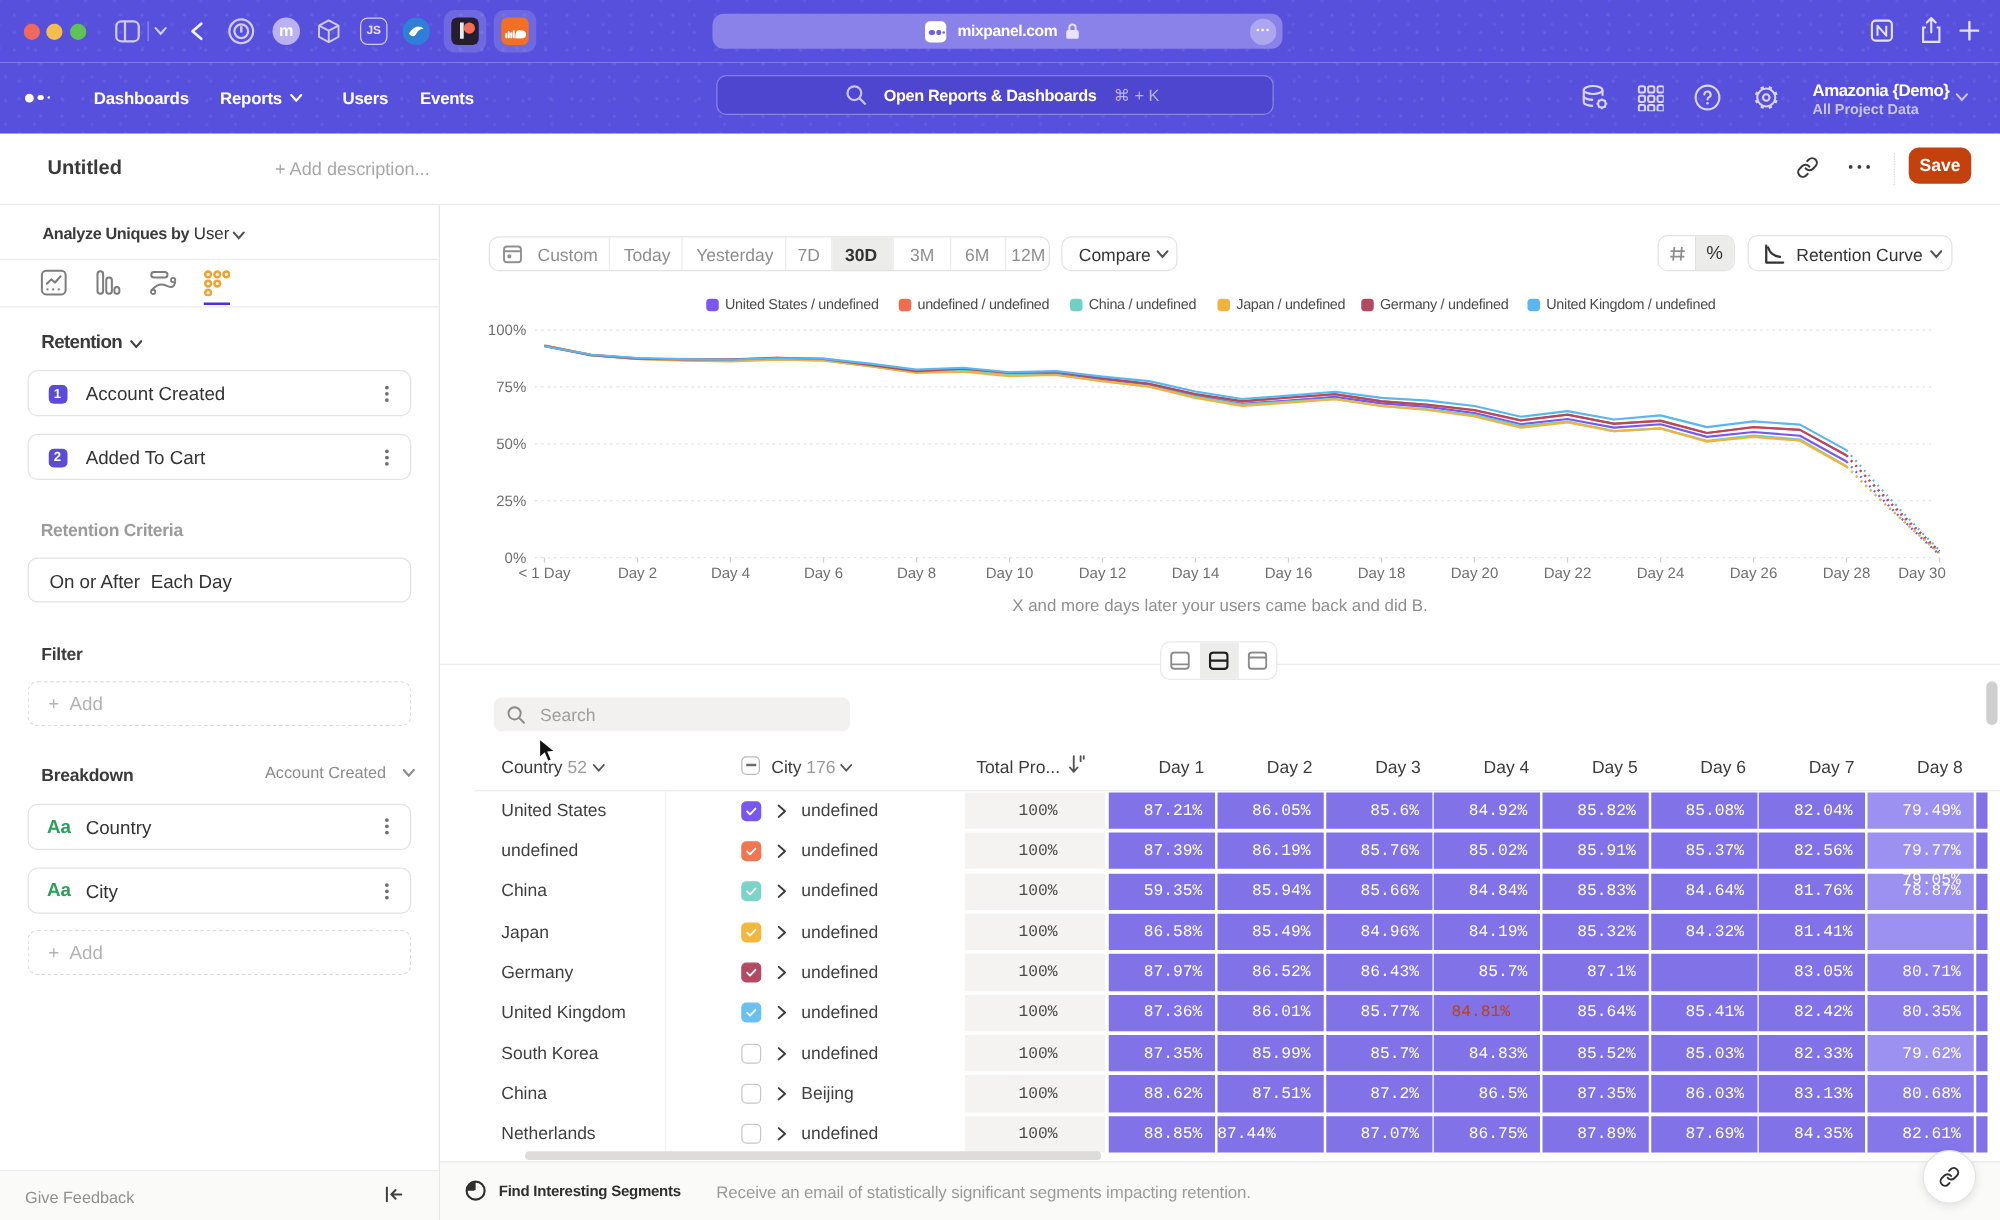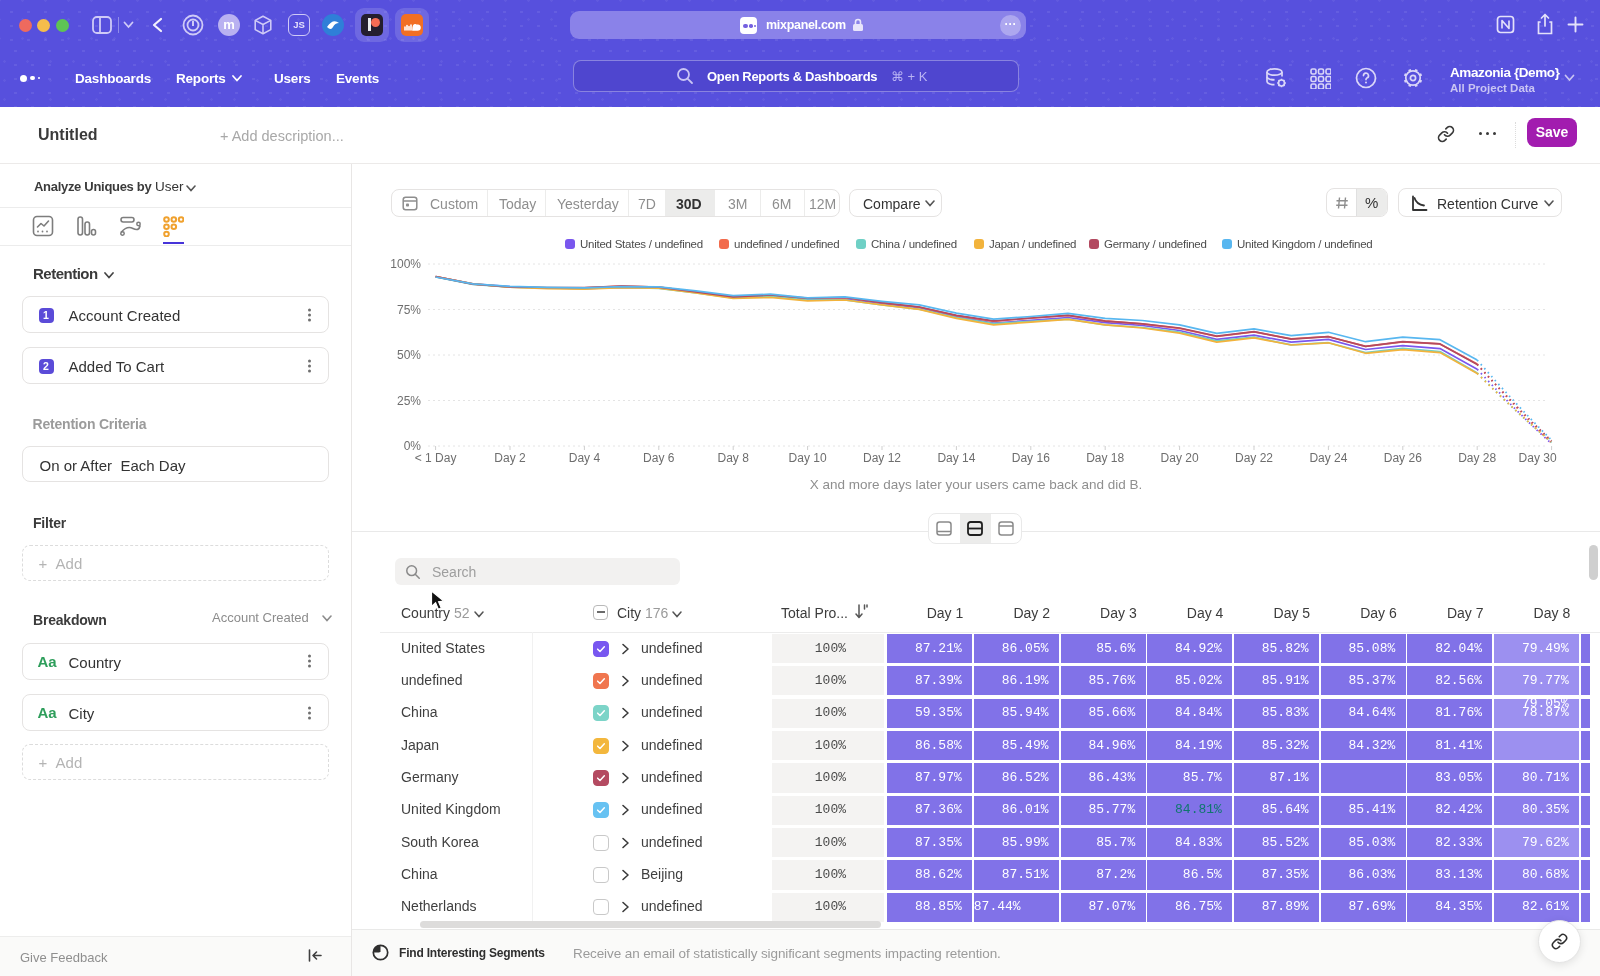--- a/index.html
+++ b/index.html
@@ -162,21 +162,21 @@
 <div class="abs" style="left:38px;top:126px;color:#3a3a3a;font-size:16px;font-weight:700">Untitled</div>
 <div class="abs" style="left:220px;top:128px;color:#a8a8a8;font-size:14.5px">+ Add description...</div>
 <svg class="abs" style="left:1437px;top:125px" width="18" height="18" viewBox="0 0 24 24">
     <path d="M10 13a5 5 0 0 0 7.54.54l3-3a5 5 0 0 0-7.07-7.07l-1.72 1.71" fill="none" stroke="#3a3a3a" stroke-width="2.2" stroke-linecap="round"></path>
     <path d="M14 11a5 5 0 0 0-7.54-.54l-3 3a5 5 0 0 0 7.07 7.07l1.71-1.71" fill="none" stroke="#3a3a3a" stroke-width="2.2" stroke-linecap="round"></path>
   </svg>
 <div class="abs" style="left:1479px;top:131.5px;width:3.2px;height:3.2px;border-radius:50%;background:#3a3a3a"></div>
 <div class="abs" style="left:1485.8px;top:131.5px;width:3.2px;height:3.2px;border-radius:50%;background:#3a3a3a"></div>
 <div class="abs" style="left:1492.6px;top:131.5px;width:3.2px;height:3.2px;border-radius:50%;background:#3a3a3a"></div>
 <div class="abs" style="left:1515px;top:122px;width:1px;height:26px;border-left:1px dotted #dcdcdc"></div>
-<div class="abs" style="left:1527px;top:118px;width:50px;height:29px;border-radius:8px;background:#a21caf;color:#fff;font-size:14px;font-weight:700;text-align:center;line-height:29px">Save</div>
+<div class="abs" style="left:1527px;top:118px;width:50px;height:29px;border-radius:8px;background:#c2410c;color:#fff;font-size:14px;font-weight:700;text-align:center;line-height:29px">Save</div>
 <div class="abs sidebar"></div>
 <div class="abs sblbl" style="left:34px;top:179px;font-size:13px;letter-spacing:-.3px">Analyze Uniques by</div>
 <div class="abs" style="left:155px;top:179px;color:#333;font-size:13.5px">User</div>
 <svg class="abs" style="left:186px;top:185px" width="10" height="7" viewBox="0 0 10 7">
     <path d="M1 1 L5 5.5 L9 1" fill="none" stroke="#555" stroke-width="1.6" stroke-linecap="round"></path>
   </svg>
 <div class="abs" style="left:0;top:207px;width:351px;height:1px;background:#ececec"></div>
 <svg class="abs" style="left:32px;top:215px" width="22" height="22" viewBox="0 0 22 22">
     <rect x="1.5" y="1.5" width="19" height="19" rx="3.5" fill="none" stroke="#7d7d7d" stroke-width="1.6"></rect>
     <path d="M5.5 12 L9 8.5 L12 11 L16.5 6" fill="none" stroke="#7d7d7d" stroke-width="1.6" stroke-linecap="round" stroke-linejoin="round"></path>
@@ -582,21 +582,21 @@
 <div class="abs rowlbl" style="left:641px;top:801.2px">undefined</div>
 <div class="abs" style="left:772px;top:795.5px;width:112px;height:29.4px;background:#f4f3f2"></div>
 <div class="abs mono" style="left:746px;top:802.2px;width:100px;text-align:right;color:#4a4a4a">100%</div>
 <div class="abs" style="left:887.1px;top:795.5px;width:85.2px;height:29.4px;background:#8172E8"></div>
 <div class="abs mono" style="left:887.1px;top:802.2px;width:74.7px;text-align:right;color:#fff">87.36%</div>
 <div class="abs" style="left:973.8px;top:795.5px;width:85.2px;height:29.4px;background:#8172E8"></div>
 <div class="abs mono" style="left:973.8px;top:802.2px;width:74.7px;text-align:right;color:#fff">86.01%</div>
 <div class="abs" style="left:1060.5px;top:795.5px;width:85.2px;height:29.4px;background:#8172E8"></div>
 <div class="abs mono" style="left:1060.5px;top:802.2px;width:74.7px;text-align:right;color:#fff">85.77%</div>
 <div class="abs" style="left:1147.2px;top:795.5px;width:85.2px;height:29.4px;background:#8172E8"></div>
-<div class="abs mono" style="left:1147.2px;top:802.2px;width:74.7px;text-align:right;color:#0f766e">84.81%</div>
+<div class="abs mono" style="left:1147.2px;top:802.2px;width:74.7px;text-align:center;color:#c2410c">84.81%</div>
 <div class="abs" style="left:1233.9px;top:795.5px;width:85.2px;height:29.4px;background:#8172E8"></div>
 <div class="abs mono" style="left:1233.9px;top:802.2px;width:74.7px;text-align:right;color:#fff">85.64%</div>
 <div class="abs" style="left:1320.6px;top:795.5px;width:85.2px;height:29.4px;background:#8172E8"></div>
 <div class="abs mono" style="left:1320.6px;top:802.2px;width:74.7px;text-align:right;color:#fff">85.41%</div>
 <div class="abs" style="left:1407.3px;top:795.5px;width:85.2px;height:29.4px;background:#8172E8"></div>
 <div class="abs mono" style="left:1407.3px;top:802.2px;width:74.7px;text-align:right;color:#fff">82.42%</div>
 <div class="abs" style="left:1494.0px;top:795.5px;width:85.2px;height:29.4px;background:#8B7DEC"></div>
 <div class="abs mono" style="left:1494.0px;top:802.2px;width:74.7px;text-align:right;color:#fff">80.35%</div>
 <div class="abs" style="left:1580.6px;top:795.5px;width:9.4px;height:29.4px;background:#8172E8"></div>
 <div class="abs rowlbl" style="left:401px;top:833.6px">South Korea</div>

